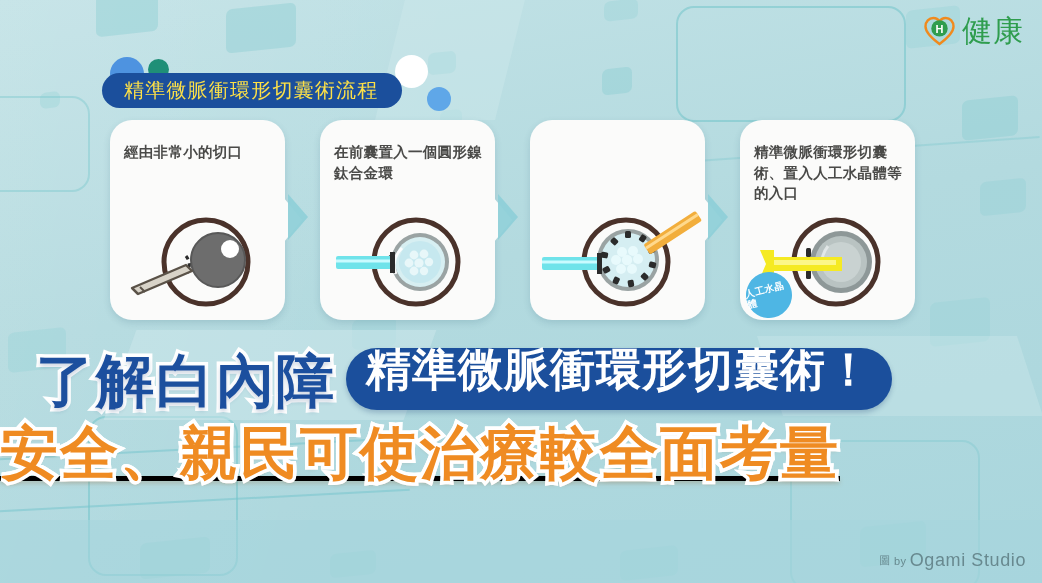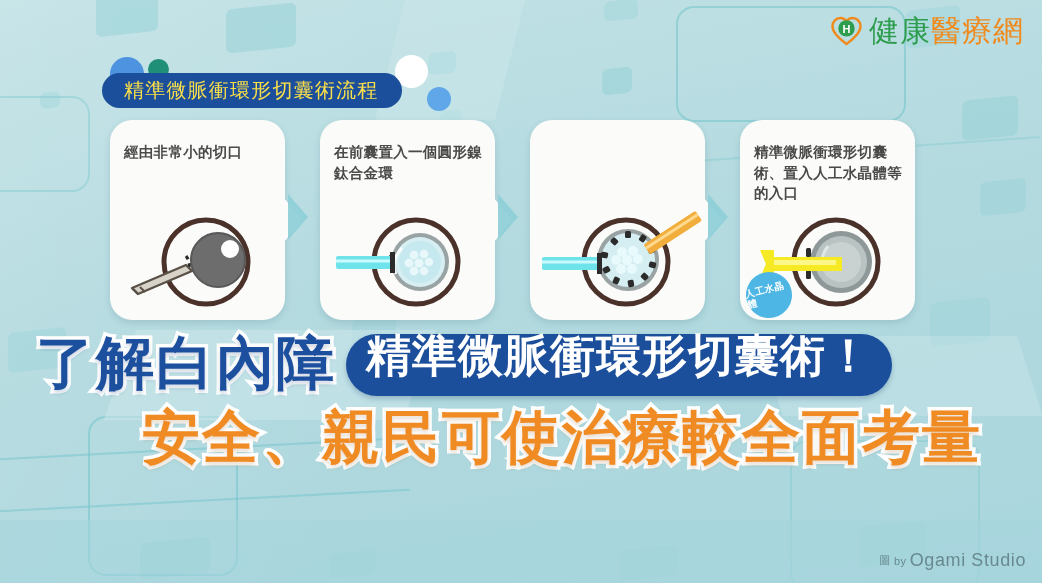--- a/index.html
+++ b/index.html
@@ -153,23 +153,23 @@
     align-items:center; justify-content:center;
     font-size:9.5px; font-weight:bold;
     line-height:1.12;
     transform:rotate(-14deg);
     letter-spacing:.5px;
     z-index:5;
   }
 
   
   #headline { position:absolute; left:0; top:334px; width:1042px; z-index:32; }
-  .hl-row { position:relative; display:flex; align-items:flex-start; }
+  .hl-row { position:relative; display:flex; align-items:flex-end; }
   #hl-row1 { padding-left:36px; height:76px; }
-  #hl-row2 { padding-left:142px; height:74px; margin-top:-2px; }
+  #hl-row2 { height:74px; margin-top:-2px;text-decoration:underline; }
 
   .hl-blue {
     font-size:58px;
     font-weight:bold;
     color:#1c4f9e;
     letter-spacing:2px;
     line-height:1;
     white-space:nowrap;
     -webkit-text-stroke:7px #ffffff;
     paint-order:stroke fill;
@@ -260,21 +260,20 @@
   <div id="logo">
     <span class="heart">
       <svg width="31" height="30" viewBox="0 0 31 30">
         <path d="M15.5 28 C6 21 1.5 16 1.5 10.5 C1.5 5.5 5 2 9.3 2 C12.1 2 14.3 3.4 15.5 5.5 C16.7 3.4 18.9 2 21.7 2 C26 2 29.5 5.5 29.5 10.5 C29.5 16 25 21 15.5 28 Z" fill="none" stroke="#f08a1d" stroke-width="2.4"></path>
         <circle cx="15.5" cy="12.4" r="8.2" fill="#2f9d4e"></circle>
         <text x="15.5" y="17" text-anchor="middle" fill="#ffffff" font-family="Liberation Sans, sans-serif" font-size="11" font-weight="bold">H</text>
       </svg>
     </span>
     <span class="brand">
       <span class="g">健康</span>
-        <span class="o">醫療網</span>
     </span>
   </div>
 
   <div id="title-pill-wrap">
     <span class="deco-dot" id="dot-blue1"></span>
     <span class="deco-dot" id="dot-green"></span>
     <span class="deco-dot" id="dot-white"></span>
     <span class="deco-dot" id="dot-blue2"></span>
     <div id="title-pill">
       <span class="t">精準微脈衝環形切囊術流程</span>

